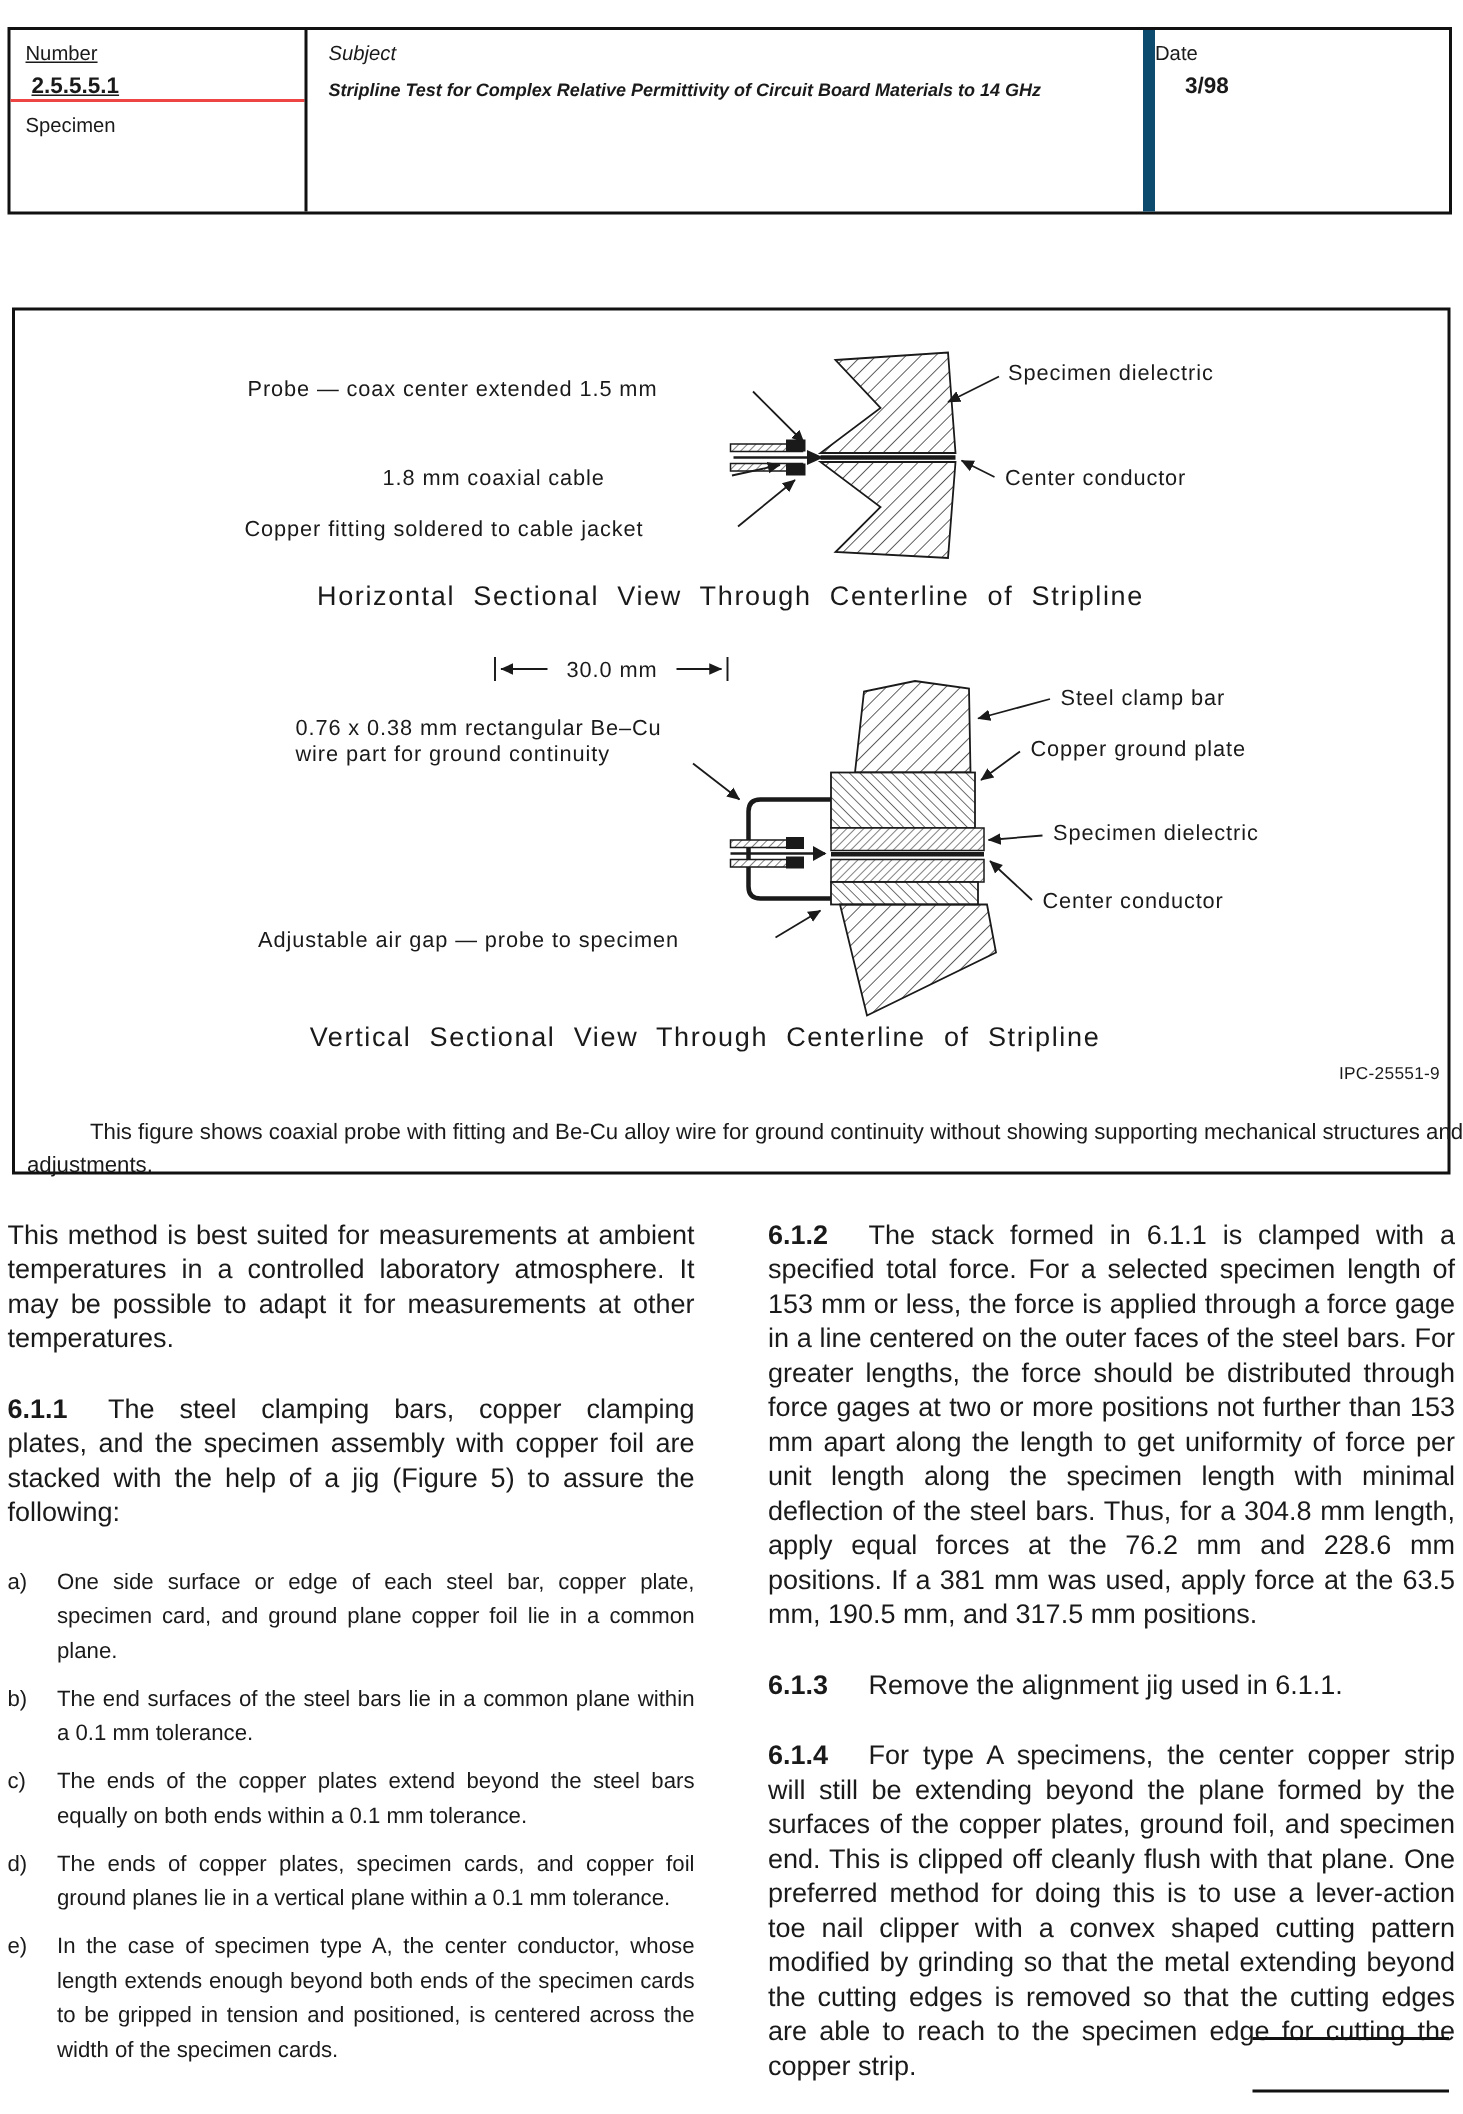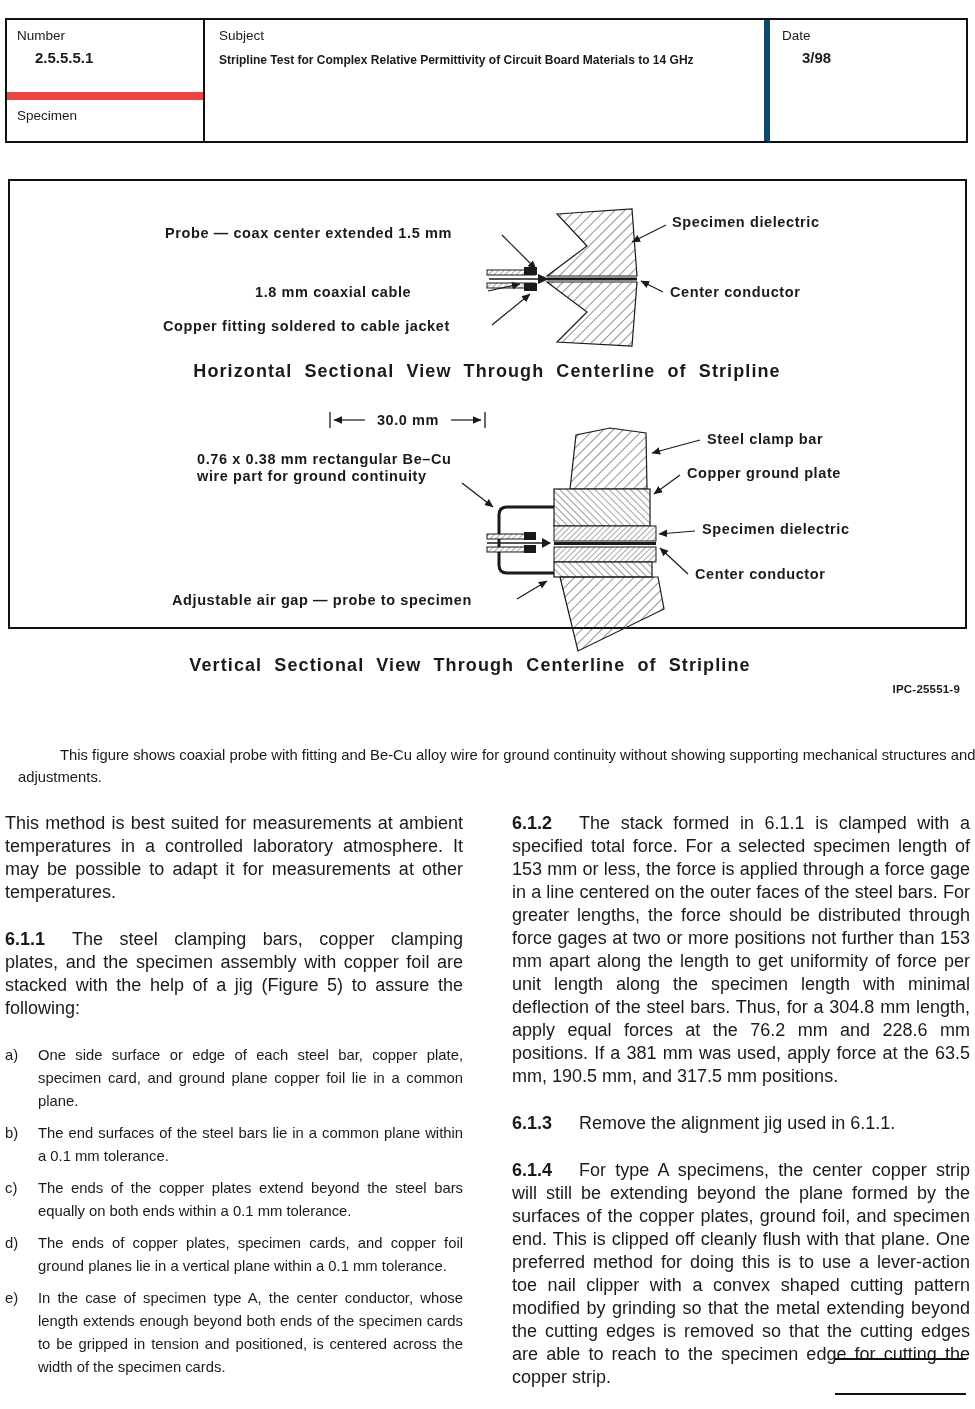--- a/index.html
+++ b/index.html
@@ -3,32 +3,32 @@
 <meta charset="utf-8">
 <style>
   * { margin:0; padding:0; box-sizing:border-box; }
   html,body { background:#ffffff; }
   body { font-family:"Liberation Sans", sans-serif; color:#1a1a1a; }
   .page { position:relative; width:975px; height:1409px; background:#fff; overflow:hidden; }
 
   
   .header-box { position:absolute; left:5px; top:18px; width:963px; height:125px; border:2px solid #111; display:flex; }
   .hc-left { width:196px; display:flex; flex-direction:column; }
-  .hc-left .seg-top { height:80px; border-bottom:8px solid #ef4444; padding:8px 10px; }
+  .hc-left .seg-top { height:48px; border-bottom:2px solid #ef4444; padding:8px 10px;text-decoration:underline; }
   .hc-left .seg-bot { flex:1; padding:8px 10px; }
-  .hc-mid { flex:1; border-left:2px solid #111; border-right:6px solid #0c4a6e; padding:8px 14px; }
-  .hc-right { width:196px; padding:8px 12px; }
+  .hc-mid { flex:1; border-left:2px solid #111; border-right:8px solid #0c4a6e; padding:8px 14px;font-style:italic; }
+  .hc-right { width:196px; padding:8px 0; }
   .hlabel { font-size:13.5px; }
   .hvalue { font-size:15px; font-weight:bold; margin-top:6px; }
-  .hc-left .hvalue { margin-left:18px; }
+  .hc-left .hvalue { margin-left:4px; }
   .hc-right .hvalue { margin-left:20px; }
   .subject-title { font-size:12px; font-weight:bold; margin-top:6px; line-height:23px; max-width:550px; }
 
   
-  .figure-box { position:absolute; left:8px; top:179px; width:959px; height:450px; border:2px solid #111;font-weight:bold; }
+  .figure-box { position:absolute; left:8px; top:205px; width:959px; height:578px; border:2px solid #111; }
   svg text { font-family:"Liberation Sans", sans-serif; fill:#1a1a1a; }
   .flabel { font-size:14.5px; letter-spacing:0.6px; }
   .ftitle { font-size:18px; letter-spacing:1.1px; word-spacing:6px; }
   .fdim   { font-size:14.5px; letter-spacing:0.6px; }
   .fsmall { font-size:11.5px; letter-spacing:0.2px; }
 
   
   .caption { position:absolute; left:18px; top:744px; width:963px; font-size:14.8px; line-height:22px; text-indent:42px; }
 
   

